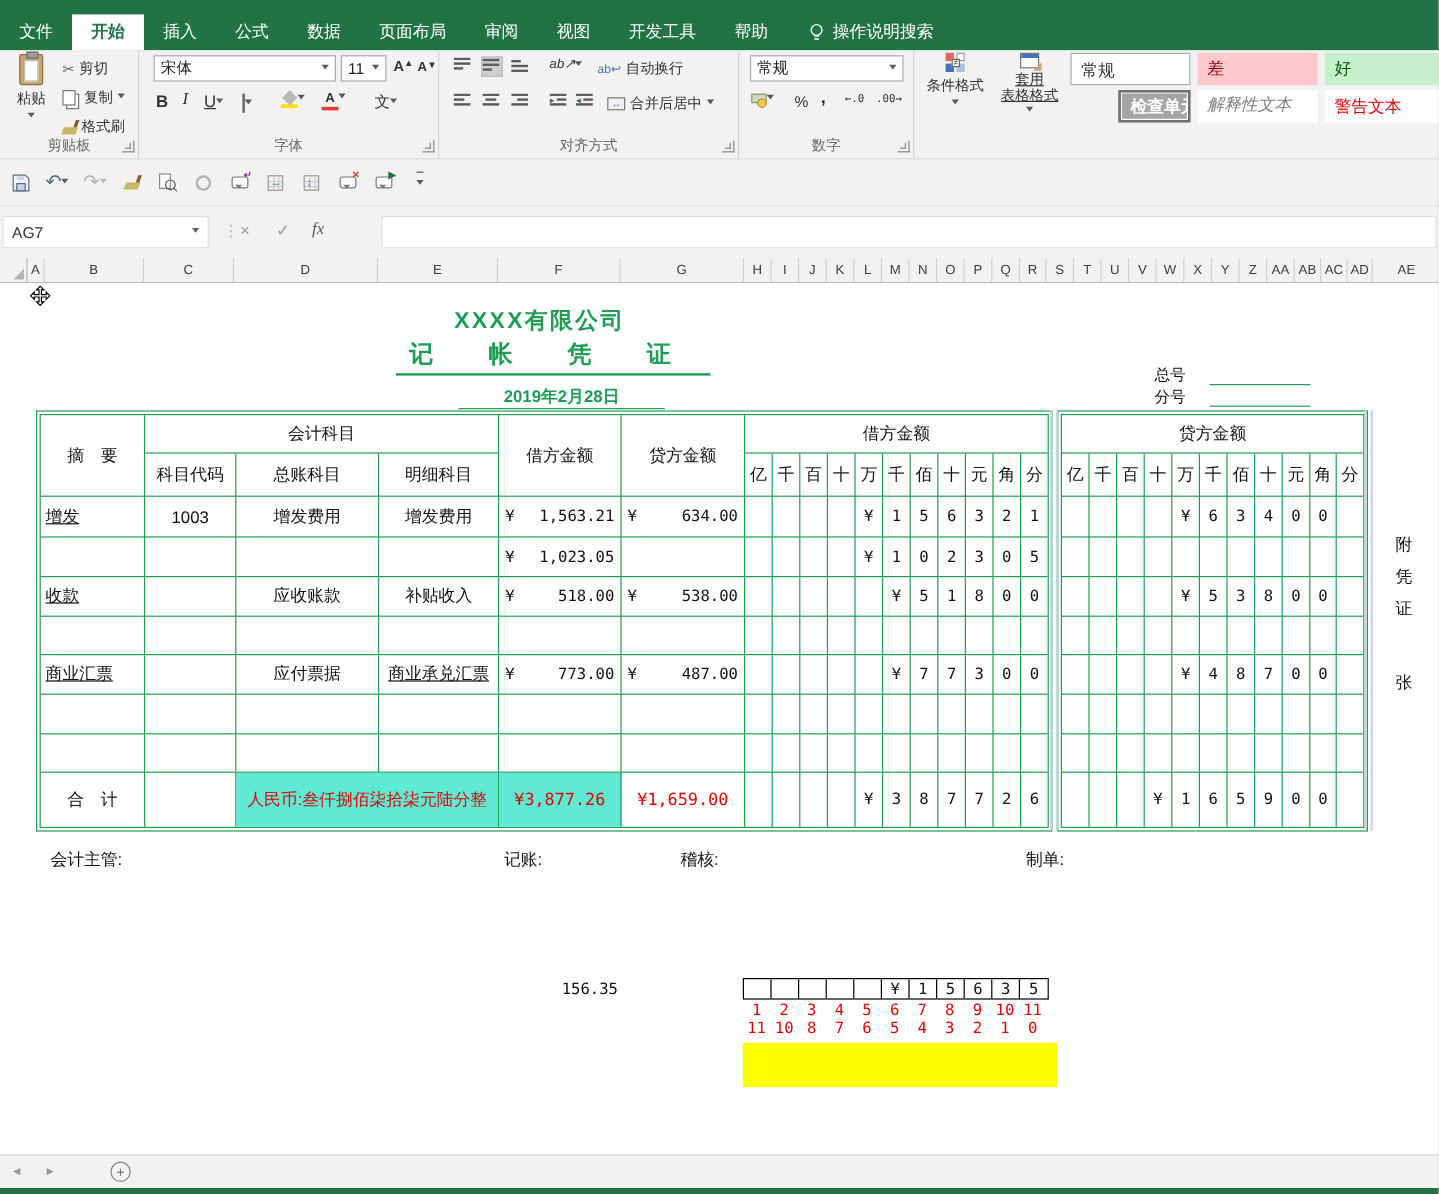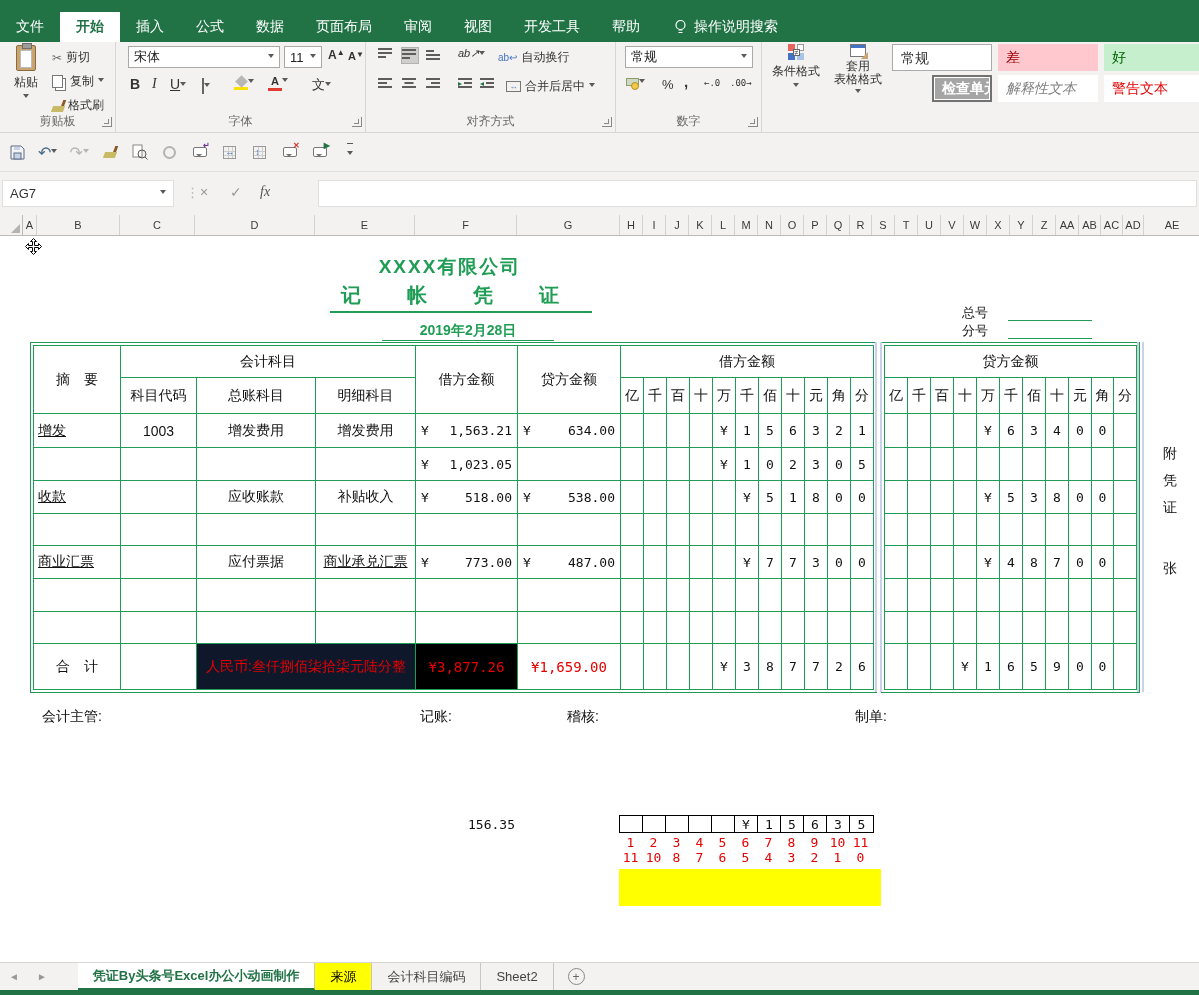--- a/index.html
+++ b/index.html
@@ -87,23 +87,23 @@
 .titleline{position:absolute;left:330px;top:75px;width:262px;height:2px;background:var(--g);}
 .serial{position:absolute;left:962px;font-size:13px;color:#111;}
 .serline{position:absolute;left:1008px;width:84px;height:1px;background:var(--g);}
 .vdate{position:absolute;left:382px;top:86px;width:172px;height:19px;text-align:center;font-size:14px;font-weight:bold;color:var(--g);border-bottom:1px solid var(--g);}
 .vtable{position:absolute;display:grid;border:1px solid var(--g);outline:1px solid var(--g);outline-offset:2px;background:#fff;}
 .vc{border-right:1px solid var(--g);border-bottom:1px solid var(--g);display:flex;align-items:center;justify-content:center;font-size:14px;color:#111;overflow:hidden;white-space:nowrap;}
 .vc.noR{border-right:none;}.vc.noB{border-bottom:none;}
 .vc.sum{justify-content:flex-start;padding-left:4px;text-decoration:underline;}
 .vc.amt{font-family:"DejaVu Sans Mono",monospace;font-size:13px;justify-content:space-between;padding:0 5px;}
 .vc.dig{font-family:"DejaVu Sans Mono",monospace;font-size:13px;}
-.vc.yellow{background:#000000;}
+.vc.yellow{background:#5eead4;}
 .vc.red{color:#e60000;}
-.vc.cn{font-size:14px;color:#e60000;background:#0f172a;padding:0 2px;}
+.vc.cn{font-size:14px;color:#e60000;background:#5eead4;padding:0 2px;}
 .vc.amt2{font-family:"DejaVu Sans Mono",monospace;font-size:14px;}
 .bluebar{position:absolute;top:106px;height:350px;width:2px;background:#c9d2e8;}
 .attach{position:absolute;left:1162px;top:209px;font-size:14px;color:#111;display:flex;flex-direction:column;gap:9px;text-align:center;width:16px;}
 .attach .unit{margin-top:34px;}
 .sig{position:absolute;top:472px;font-size:14px;color:#111;}
 .wval{position:absolute;left:430px;top:581px;width:85px;text-align:right;font-family:"DejaVu Sans Mono",monospace;font-size:13px;color:#111;}
 .bbox{position:absolute;left:619px;top:579px;display:flex;border:1px solid #000;background:#fff;}
 .bc{width:23px;height:16px;border-right:1px solid #000;display:flex;align-items:center;justify-content:center;font-family:"DejaVu Sans Mono",monospace;font-size:13px;color:#111;flex:none;}
 .redrow{position:absolute;left:619px;display:flex;color:#e60000;font-family:"DejaVu Sans Mono",monospace;font-size:13px;}
 .rc{width:23px;text-align:center;flex:none;}
@@ -284,21 +284,21 @@
             <b style="left:9px;top:0;background:#fff;border:1px solid #999"></b>
             <b style="left:0;top:9px;background:#4472c4"></b>
             <b style="left:9px;top:9px;background:#a9c4ea"></b>
             <b style="left:5px;top:5px;background:#fff;border:1px solid #666;font-size:7px;line-height:5px;text-align:center;font-weight:normal;">≠</b>
           </span>
         <span>条件格式</span>
           <span class="car"></span>
       </div>
       <div class="bigbtn" style="left:66px;width:60px;">
         <span class="tfic"></span>
-        <span style="line-height:13px;"><span>套用</span><br><span>表格格式</span></span>
+        <span style="line-height:13px;text-decoration:underline;"><span>套用</span><br><span>表格格式</span></span>
           <span class="car"></span>
       </div>
       <div class="gallery">
           <div class="gc normal">常规</div>
           <div class="gc bad">差</div>
           <div class="gc good">好</div>
           <div class="gc check">检查单元格</div>
           <div class="gc expl">解释性文本</div>
           <div class="gc warn">警告文本</div>
         </div>
@@ -792,25 +792,19 @@
   <div class="sig" style="left: 42px;">会计主管:</div>
       <div class="sig" style="left: 420px;">记账:</div>
       <div class="sig" style="left: 567px;">稽核:</div>
       <div class="sig" style="left: 855px;">制单:</div>
     </div>
 
   <div class="tabbar">
     <span class="navarr">◄</span>
     <span class="navarr">►</span>
     <span class="tabspacer"></span>
-    <div style="display:flex;align-items:stretch;">
-        <div class="stab active">凭证By头条号Excel办公小动画制作</div>
-        <div class="stab yellow">来源</div>
-        <div class="stab ">会计科目编码</div>
-        <div class="stab ">Sheet2</div>
-      </div>
     <div class="addsheet">
         <i>+</i>
       </div>
   </div>
 
   <div class="statusbar"></div>
 </div>
 
 </body></html>

